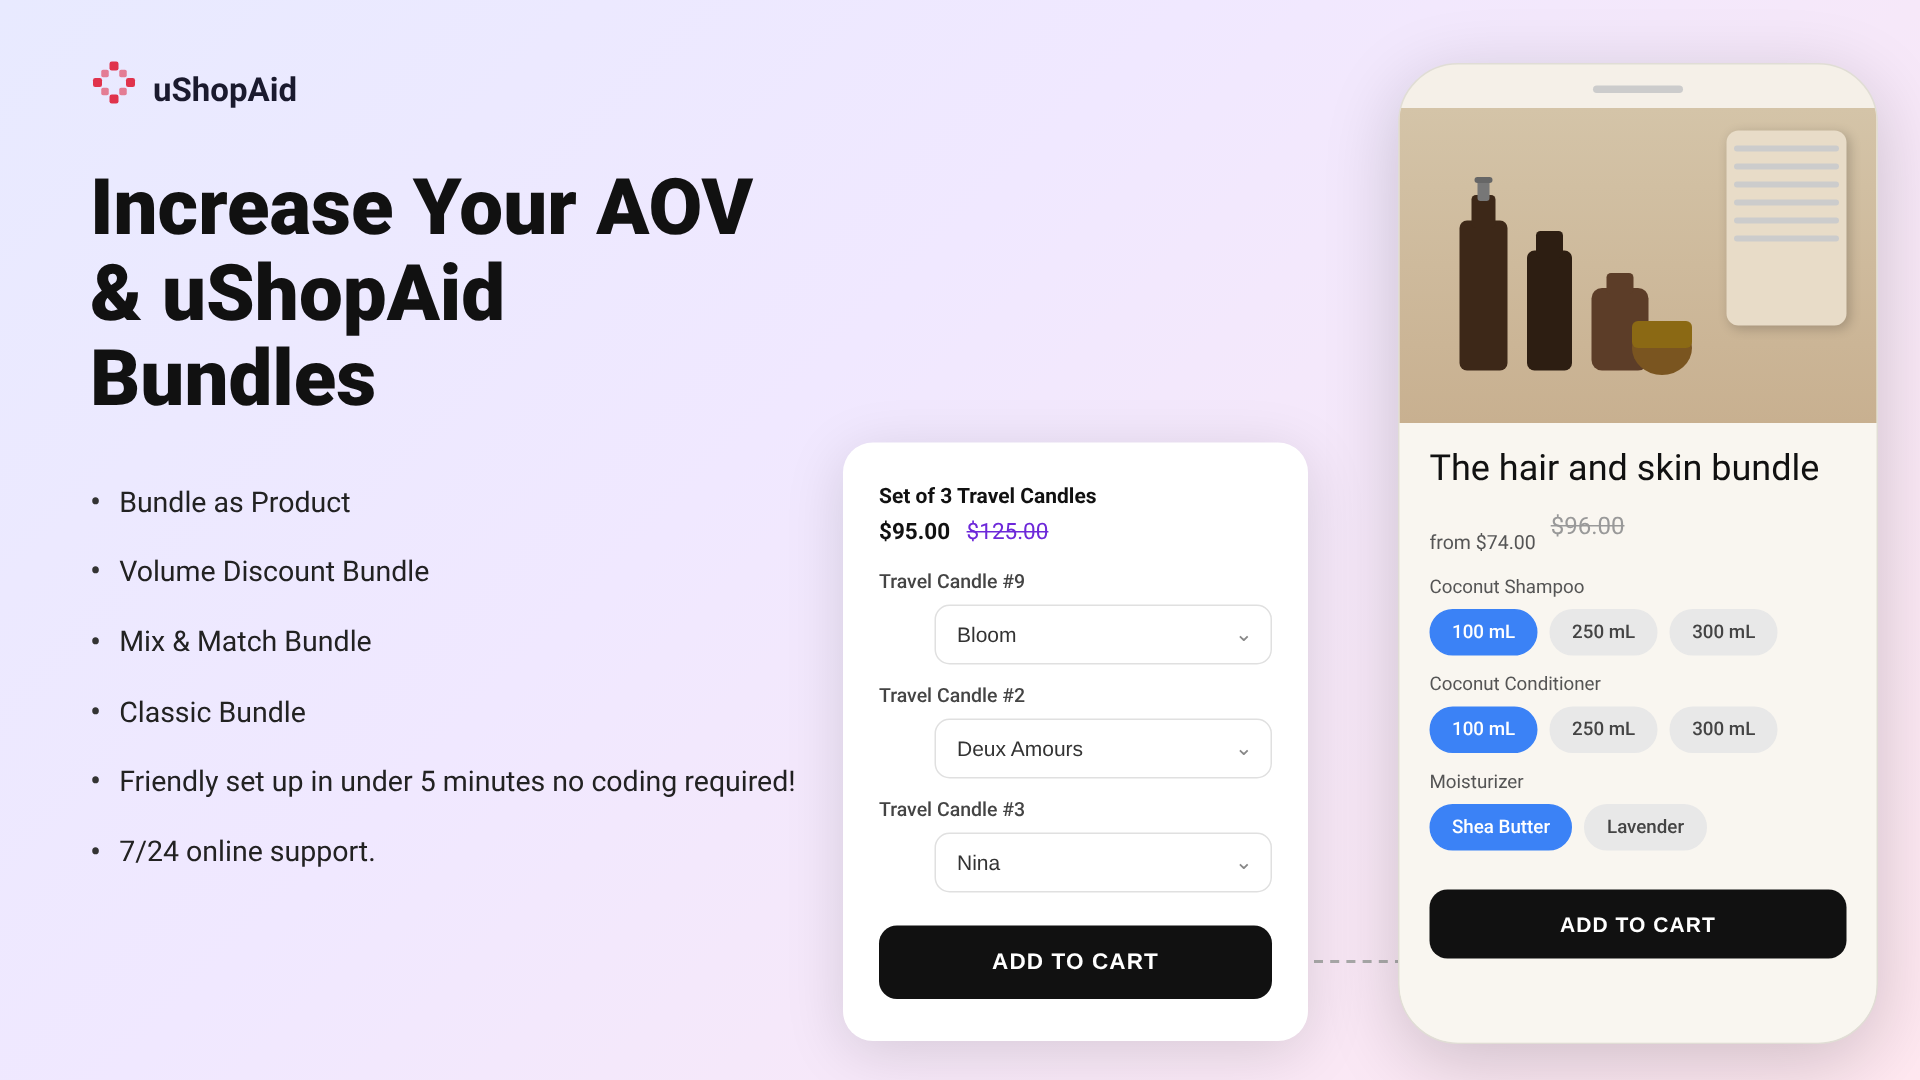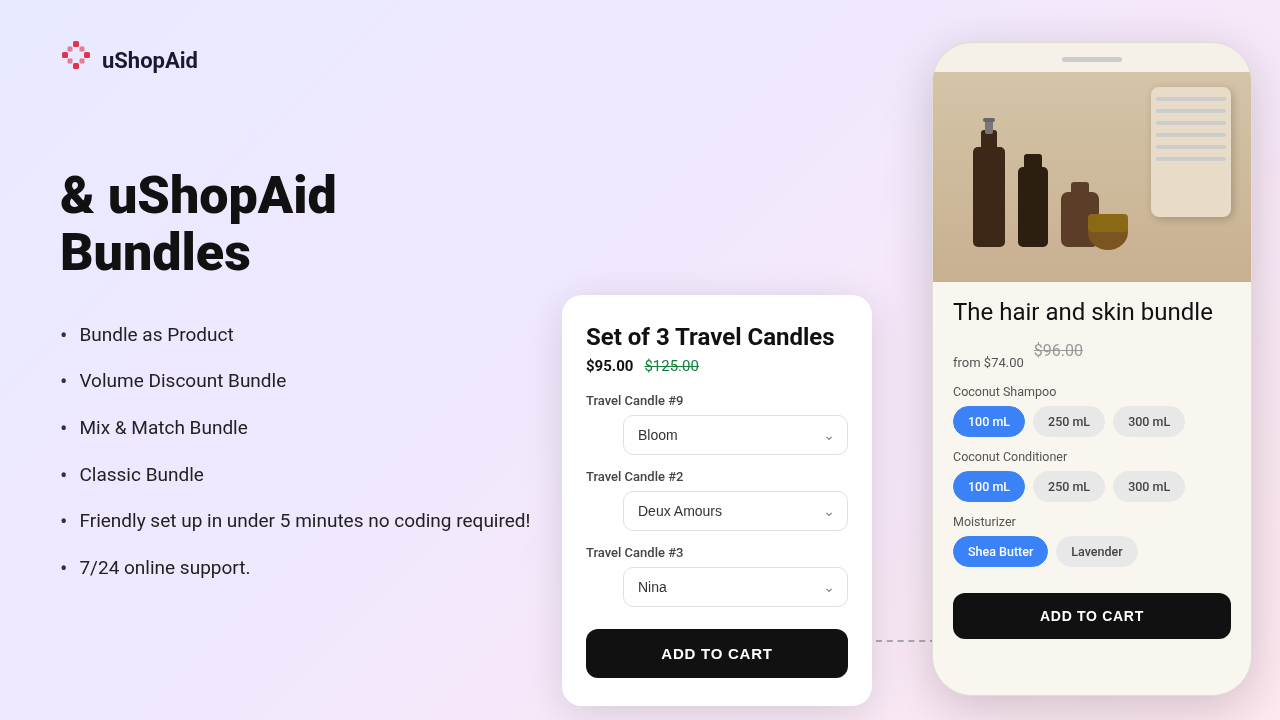--- a/index.html
+++ b/index.html
@@ -75,39 +75,39 @@
       top: 295px;
       left: 562px;
       width: 310px;
       background: #fff;
       border-radius: 20px;
       padding: 28px 24px 28px;
       box-shadow: 0 8px 40px rgba(0,0,0,0.13);
       z-index: 10;
     }
     .card-title {
-      font-size: 24px;
+      font-size: 14px;
       font-weight: 700;
       color: #111;
       margin-bottom: 6px;
     }
     .price-row {
       display: flex;
       align-items: center;
       gap: 11px;
       margin-bottom: 18px;
     }
     .price-current {
       font-size: 15px;
       font-weight: 700;
       color: #111;
     }
     .price-original {
       font-size: 15px;
-      color: #15803d;
+      color: #6d28d9;
       text-decoration: line-through;
     }
     .variant-label {
       font-size: 13px;
       color: #444;
       margin-bottom: 7px;
       font-weight: 500;
     }
     .select-wrapper {
       position: relative;
@@ -307,21 +307,21 @@
     <rect x="7.5" y="7.5" width="5" height="5" rx="1.2" fill="#e0334c" opacity="0.6"></rect>
     <rect x="19.5" y="7.5" width="5" height="5" rx="1.2" fill="#e0334c" opacity="0.6"></rect>
     <rect x="7.5" y="19.5" width="5" height="5" rx="1.2" fill="#e0334c" opacity="0.6"></rect>
     <rect x="19.5" y="19.5" width="5" height="5" rx="1.2" fill="#e0334c" opacity="0.6"></rect>
   </svg>
   <span class="logo-text">uShopAid</span>
 </div>
 
 <div class="left-content">
   <h1 class="headline">
-    <br>
+    <span>Increase Your AOV</span><br>
     <span>&amp; uShopAid Bundles</span>
   </h1>
   <ul class="features-list">
     <li>
         <span>Bundle as Product</span>
       </li>
     <li>
         <span>Volume Discount Bundle</span>
       </li>
     <li>

